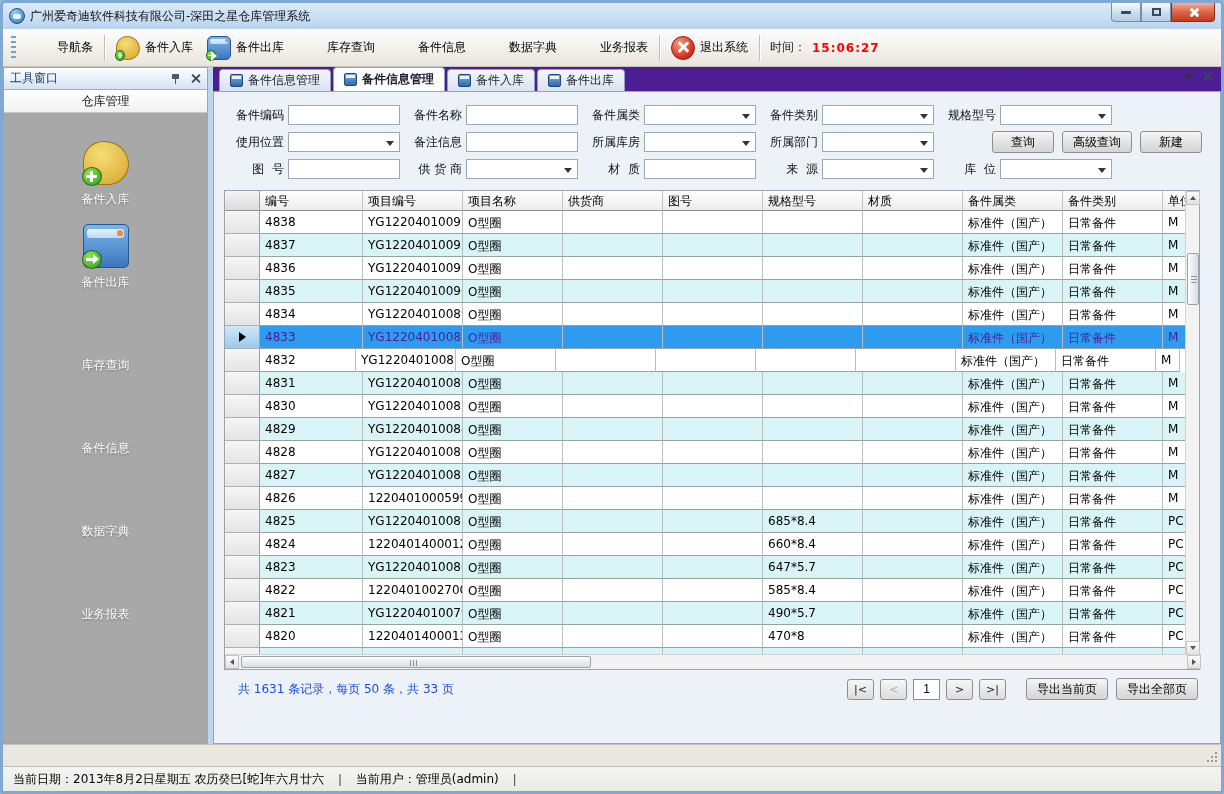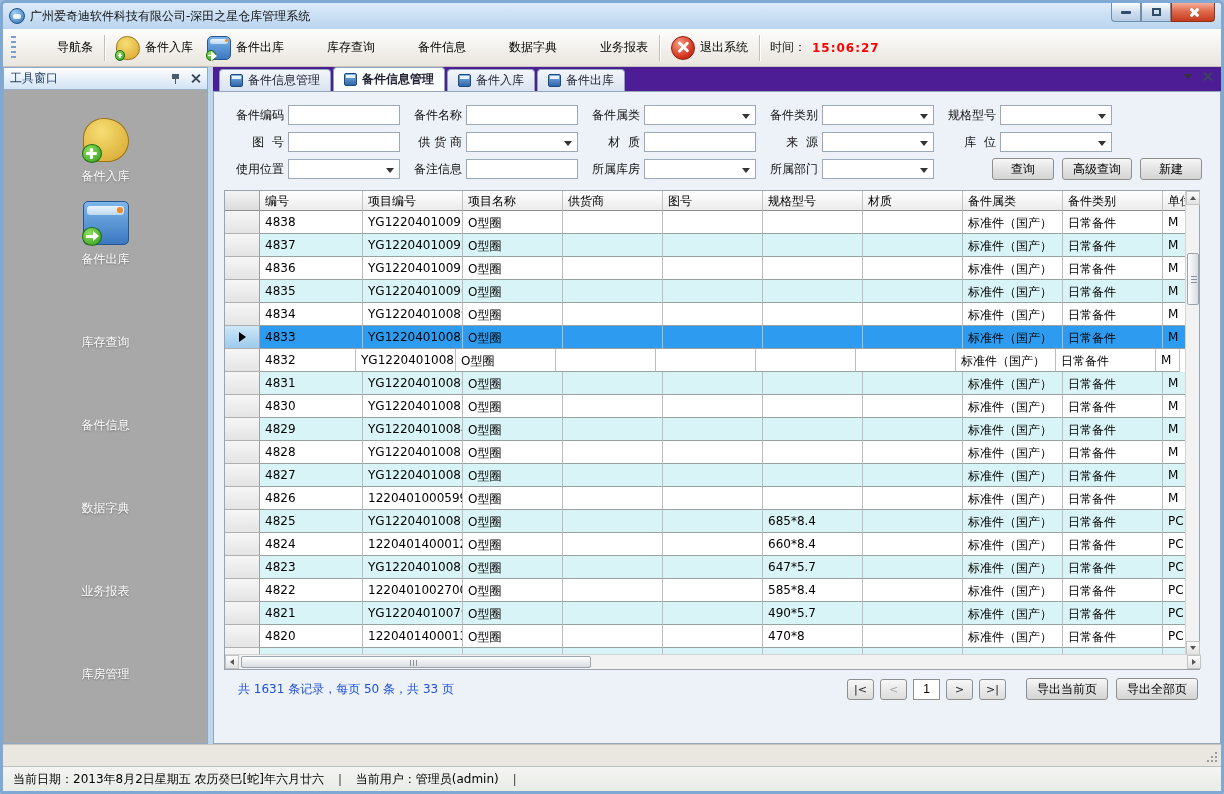--- a/index.html
+++ b/index.html
@@ -110,21 +110,21 @@
   .g-hcell { border-right:1px solid #c2c2c2; border-bottom:1px solid #8f8f8f; background:linear-gradient(#ffffff,#ebebeb);
              padding:2px 0 0 5px; overflow:hidden; white-space:nowrap; }
   .g-corner { background:linear-gradient(#f4f4f4,#dcdcdc); border-right:1px solid #a0a0a0; border-bottom:1px solid #8f8f8f; }
   .g-body { width:962px; height:444px; overflow:hidden; }
   .g-row { display:flex; height:23px; }
   .g-cell { border-right:1px solid #b9bebe; border-bottom:1px solid #9aa0a0; padding:4px 0 0 5px;
             overflow:hidden; white-space:nowrap; background:#fff; }
   .g-row.alt .g-cell { background:#d9f4f6; }
   .g-rowhead { background:linear-gradient(#f6f6f6,#e4e4e4); border-right:1px solid #a0a0a0; border-bottom:1px solid #b0b0b0;
                display:flex; align-items:center; justify-content:center; }
-  .g-row.selected .g-cell { background:#2d9cf0; color:#000000; }
+  .g-row.selected .g-cell { background:#2d9cf0; color:#4c1d95; }
   .g-row.selected .g-rowhead { background:linear-gradient(#cde7f8,#9ccaec); color:#000; }
   .sel-arrow { width:0; height:0; border-top:5px solid transparent; border-bottom:5px solid transparent; border-left:7px solid #000; }
 
   .vscroll { position:absolute; right:0; top:0; width:14px; height:464px; background:#f2f2f2; border-left:1px solid #d4d4d4; }
   .hscroll { position:absolute; left:0; bottom:0; height:15px; width:976px; background:#f2f2f2; border-top:1px solid #d4d4d4; display:flex; align-items:center; }
   .sbtn { width:14px; height:14px; background:linear-gradient(#fdfdfd,#e2e2e2); border:1px solid #c4c4c4; display:flex; align-items:center; justify-content:center; flex:none; }
   .tri-up { border-left:3px solid transparent; border-right:3px solid transparent; border-bottom:4px solid #555; }
   .tri-down { border-left:3px solid transparent; border-right:3px solid transparent; border-top:4px solid #555; }
   .tri-left { border-top:3px solid transparent; border-bottom:3px solid transparent; border-right:4px solid #555; }
   .tri-right { border-top:3px solid transparent; border-bottom:3px solid transparent; border-left:4px solid #555; }
@@ -232,20 +232,21 @@
     </div>
 
   <div class="main">
 
     <div class="sidebar">
       <div class="sb-head">
         <span class="sb-head-title">工具窗口</span>
         <span class="pin-icon"></span>
         <span class="x-small"></span>
       </div>
+      <div class="sb-section">仓库管理</div>
       <div class="sb-items" id="sbItems">
           <div class="sb-item">
             <span class="ic ic44 ic-stock-in">
               <span class="badge">
                 <span class="bplus-h"></span>
                 <span class="bplus-v"></span>
               </span>
             </span>
             <span class="sb-item-label">备件入库</span>
           </div>
@@ -265,24 +266,20 @@
             <span class="ic ic44 ic-parts-info"></span>
             <span class="sb-item-label">备件信息</span>
           </div>
           <div class="sb-item">
             <span class="ic ic44 ic-data-dict"></span>
             <span class="sb-item-label">数据字典</span>
           </div>
           <div class="sb-item">
             <span class="ic ic44 ic-business-report"></span>
             <span class="sb-item-label">业务报表</span>
-          </div>
-          <div class="sb-item">
-            <span class="ic ic44 ic-warehouse-mgmt"><span class="door"></span></span>
-            <span class="sb-item-label">库房管理</span>
           </div>
         </div>
     </div>
 
     <div class="splitter"></div>
 
     <div class="content">
       <div class="tabbar">
         <span style="display:flex;align-items:flex-end;" id="tabs">
             <span class="tab">
@@ -328,61 +325,61 @@
                 <span class="flabel">备件类别</span>
                 <span class="fselect"></span>
               </span>
               <span class="fgroup">
                 <span class="flabel">规格型号</span>
                 <span class="fselect"></span>
               </span>
             </div>
             <div class="f-row">
               <span class="fgroup">
-                <span class="flabel">图  号</span>
-                <span class="finput"></span>
-              </span>
-              <span class="fgroup">
-                <span class="flabel">供 货 商</span>
-                <span class="fselect"></span>
-              </span>
-              <span class="fgroup">
-                <span class="flabel">材  质</span>
-                <span class="finput"></span>
-              </span>
-              <span class="fgroup">
-                <span class="flabel">来  源</span>
-                <span class="fselect"></span>
-              </span>
-              <span class="fgroup">
-                <span class="flabel">库  位</span>
-                <span class="fselect"></span>
-              </span>
-            </div>
-            <div class="f-row">
-              <span class="fgroup">
                 <span class="flabel">使用位置</span>
                 <span class="fselect"></span>
               </span>
               <span class="fgroup">
                 <span class="flabel">备注信息</span>
                 <span class="finput"></span>
               </span>
               <span class="fgroup">
                 <span class="flabel">所属库房</span>
                 <span class="fselect"></span>
               </span>
               <span class="fgroup">
                 <span class="flabel">所属部门</span>
                 <span class="fselect"></span>
               </span>
               <span class="fbuttons">
                 <span class="btn">查询</span>
                 <span class="btn">高级查询</span>
                 <span class="btn">新建</span>
+              </span>
+            </div>
+            <div class="f-row">
+              <span class="fgroup">
+                <span class="flabel">图  号</span>
+                <span class="finput"></span>
+              </span>
+              <span class="fgroup">
+                <span class="flabel">供 货 商</span>
+                <span class="fselect"></span>
+              </span>
+              <span class="fgroup">
+                <span class="flabel">材  质</span>
+                <span class="finput"></span>
+              </span>
+              <span class="fgroup">
+                <span class="flabel">来  源</span>
+                <span class="fselect"></span>
+              </span>
+              <span class="fgroup">
+                <span class="flabel">库  位</span>
+                <span class="fselect"></span>
               </span>
             </div>
           </div>
 
         <div class="grid">
           <div class="g-head" id="gridHead">
               <span class="g-corner" style="width: 35px;"></span>
               <span class="g-hcell" style="width: 103px;">编号</span>
               <span class="g-hcell" style="width: 100px;">项目编号</span>
               <span class="g-hcell" style="width: 100px;">项目名称</span>

